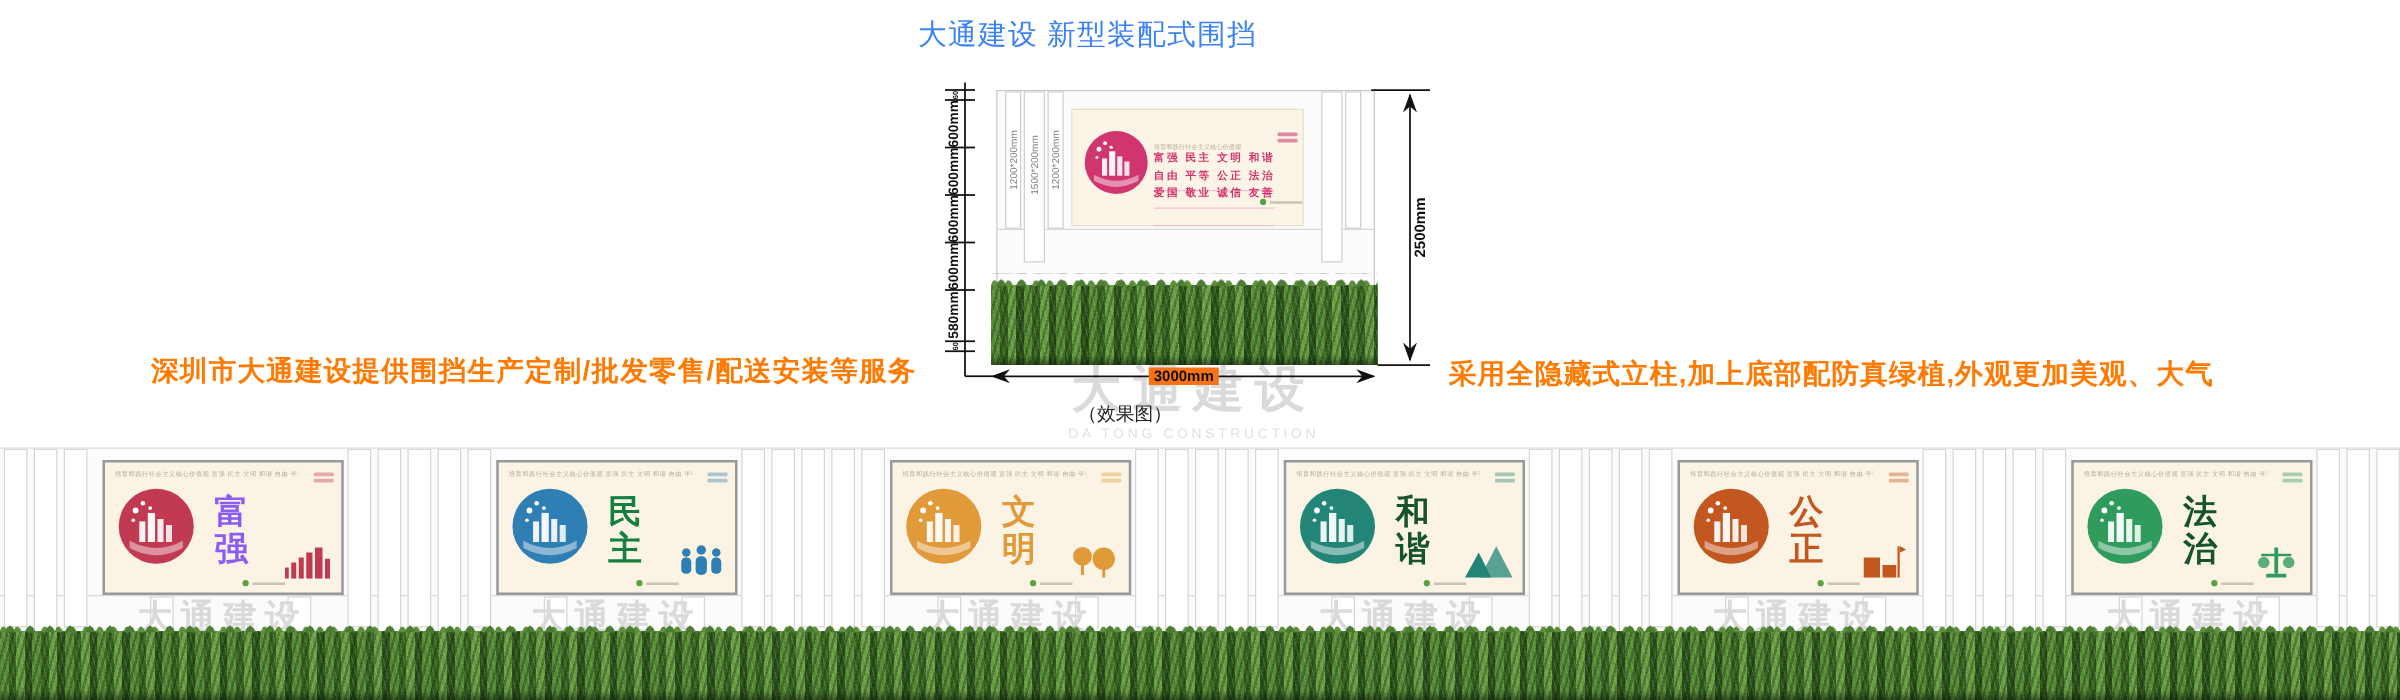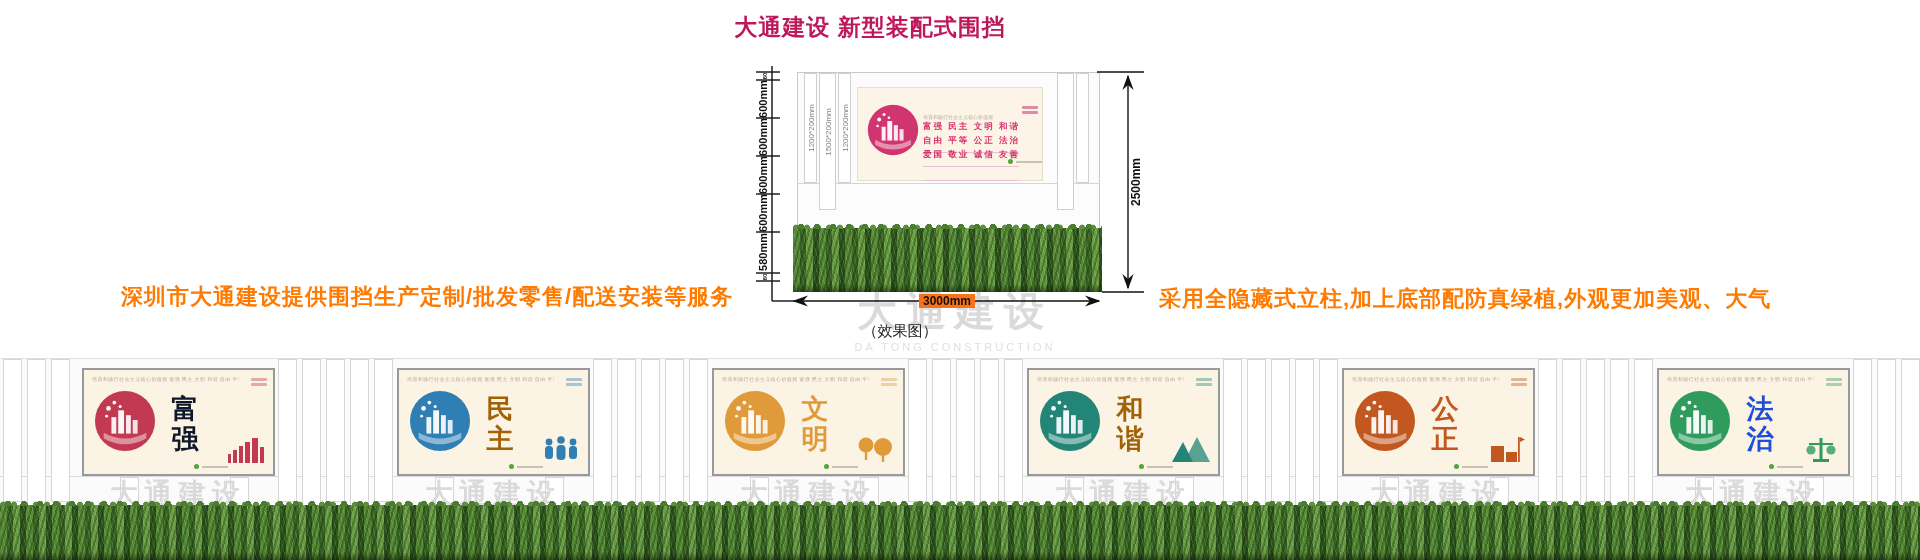--- a/index.html
+++ b/index.html
@@ -2,21 +2,21 @@
 <html><head>
 <meta charset="utf-8">
 <style>
   html,body{margin:0;padding:0}
   body{position:relative;width:1920px;height:560px;background:#ffffff;overflow:hidden;
        font-family:"Liberation Sans",sans-serif;color:#111}
   .abs{position:absolute}
 
   
   .hdr{position:absolute;left:870px;top:12px;transform:translateX(-50%);text-align:center;z-index:8}
-  .hdr .t{font-size:23px;font-weight:bold;letter-spacing:1px;color:#be185d;white-space:nowrap}
+  .hdr .t{font-size:23px;font-weight:normal;letter-spacing:1px;color:#3b82f6;white-space:nowrap}
   .hdr .s{font-size:14px;margin-top:7px;color:#222}
   .fx-caption{position:absolute;left:900px;top:322px;transform:translateX(-50%);font-size:15px;color:#222;z-index:8;white-space:nowrap}
 
   
   .note{position:absolute;top:282px;font-size:22px;font-weight:bold;letter-spacing:1px;white-space:nowrap;z-index:8}
 
   
   .d-fence{position:absolute;left:797px;top:72px;width:303px;height:158px;background:#fcfcfc;
            border:1px solid #c9c9c9;box-sizing:border-box;z-index:1}
   .d-rail{position:absolute;left:797px;top:183px;width:303px;height:1px;background:#d5d5d5;z-index:2}
@@ -235,21 +235,21 @@
     <rect x="18" y="28" width="5" height="17" fill="#fff" opacity=".92"></rect>
     <rect x="25" y="21" width="6" height="24" fill="#fff" opacity=".95"></rect>
     <rect x="33" y="26" width="5" height="19" fill="#fff" opacity=".9"></rect>
     <rect x="40" y="31" width="5" height="14" fill="#fff" opacity=".85"></rect>
     <circle cx="15" cy="19" r="2.4" fill="#fff"></circle>
           <circle cx="21" cy="13" r="1.9" fill="#fff"></circle>
     <circle cx="27" cy="17" r="1.6" fill="#fff"></circle>
           <circle cx="13" cy="27" r="1.5" fill="#fff"></circle>
     <path d="M10 44 Q32 56 54 44 L54 50 Q32 62 10 50 Z" fill="#fff" opacity=".45"></path>
         </svg></div>
-    <div class="vtitle" style="color:#0f172a">富强</div>
+    <div class="vtitle" style="color:#8b5cf6">富强</div>
     <div class="paccent">
       <svg width="38" height="28" viewBox="0 0 38 28" fill="#c23a52">
           <rect x="1" y="19" width="3" height="9"></rect>
           <rect x="6" y="15" width="4" height="13"></rect>
           <rect x="12" y="11" width="4" height="17"></rect>
           <rect x="18" y="7" width="5" height="21"></rect>
           <rect x="25" y="3" width="6" height="25"></rect>
           <rect x="33" y="12" width="4" height="16"></rect>
         </svg>
     </div>
@@ -269,21 +269,21 @@
     <rect x="18" y="28" width="5" height="17" fill="#fff" opacity=".92"></rect>
     <rect x="25" y="21" width="6" height="24" fill="#fff" opacity=".95"></rect>
     <rect x="33" y="26" width="5" height="19" fill="#fff" opacity=".9"></rect>
     <rect x="40" y="31" width="5" height="14" fill="#fff" opacity=".85"></rect>
     <circle cx="15" cy="19" r="2.4" fill="#fff"></circle>
           <circle cx="21" cy="13" r="1.9" fill="#fff"></circle>
     <circle cx="27" cy="17" r="1.6" fill="#fff"></circle>
           <circle cx="13" cy="27" r="1.5" fill="#fff"></circle>
     <path d="M10 44 Q32 56 54 44 L54 50 Q32 62 10 50 Z" fill="#fff" opacity=".45"></path>
         </svg></div>
-    <div class="vtitle" style="color:#a16207">民主</div>
+    <div class="vtitle" style="color:#15803d">民主</div>
     <div class="paccent">
       <svg width="38" height="28" viewBox="0 0 38 28" fill="#2f7fb4">
           <circle cx="7" cy="7" r="3.4"></circle>
           <rect x="3" y="11" width="8" height="13" rx="3.5"></rect>
           <circle cx="19" cy="5" r="3.8"></circle>
           <rect x="14.5" y="10" width="9" height="15" rx="4"></rect>
           <circle cx="31" cy="7" r="3.4"></circle>
           <rect x="27" y="11" width="8" height="13" rx="3.5"></rect>
         </svg>
     </div>
@@ -335,21 +335,21 @@
     <rect x="18" y="28" width="5" height="17" fill="#fff" opacity=".92"></rect>
     <rect x="25" y="21" width="6" height="24" fill="#fff" opacity=".95"></rect>
     <rect x="33" y="26" width="5" height="19" fill="#fff" opacity=".9"></rect>
     <rect x="40" y="31" width="5" height="14" fill="#fff" opacity=".85"></rect>
     <circle cx="15" cy="19" r="2.4" fill="#fff"></circle>
           <circle cx="21" cy="13" r="1.9" fill="#fff"></circle>
     <circle cx="27" cy="17" r="1.6" fill="#fff"></circle>
           <circle cx="13" cy="27" r="1.5" fill="#fff"></circle>
     <path d="M10 44 Q32 56 54 44 L54 50 Q32 62 10 50 Z" fill="#fff" opacity=".45"></path>
         </svg></div>
-    <div class="vtitle" style="color:#a16207">和谐</div>
+    <div class="vtitle" style="color:#14532d">和谐</div>
     <div class="paccent">
       <svg width="38" height="28" viewBox="0 0 38 28" fill="#238577">
           <polygon points="0,27 11,7 21,27"></polygon>
           <polygon points="12,27 25,2 38,27" opacity=".75"></polygon>
         </svg>
     </div>
     <div class="pbadge">
       <span class="dot"></span>
       <span class="bar"></span>
     </div>
@@ -397,21 +397,21 @@
     <rect x="18" y="28" width="5" height="17" fill="#fff" opacity=".92"></rect>
     <rect x="25" y="21" width="6" height="24" fill="#fff" opacity=".95"></rect>
     <rect x="33" y="26" width="5" height="19" fill="#fff" opacity=".9"></rect>
     <rect x="40" y="31" width="5" height="14" fill="#fff" opacity=".85"></rect>
     <circle cx="15" cy="19" r="2.4" fill="#fff"></circle>
           <circle cx="21" cy="13" r="1.9" fill="#fff"></circle>
     <circle cx="27" cy="17" r="1.6" fill="#fff"></circle>
           <circle cx="13" cy="27" r="1.5" fill="#fff"></circle>
     <path d="M10 44 Q32 56 54 44 L54 50 Q32 62 10 50 Z" fill="#fff" opacity=".45"></path>
         </svg></div>
-    <div class="vtitle" style="color:#1d4ed8">法治</div>
+    <div class="vtitle" style="color:#14532d">法治</div>
     <div class="paccent">
       <svg width="38" height="28" viewBox="0 0 38 28" fill="#2f9b5d">
           <rect x="17.5" y="3" width="3" height="21"></rect>
           <rect x="7" y="8" width="24" height="2"></rect>
           <circle cx="9" cy="15" r="4.6" opacity=".8"></circle>
           <circle cx="29" cy="15" r="4.6" opacity=".8"></circle>
           <rect x="11" y="24" width="16" height="3"></rect>
         </svg>
     </div>
     <div class="pbadge">

